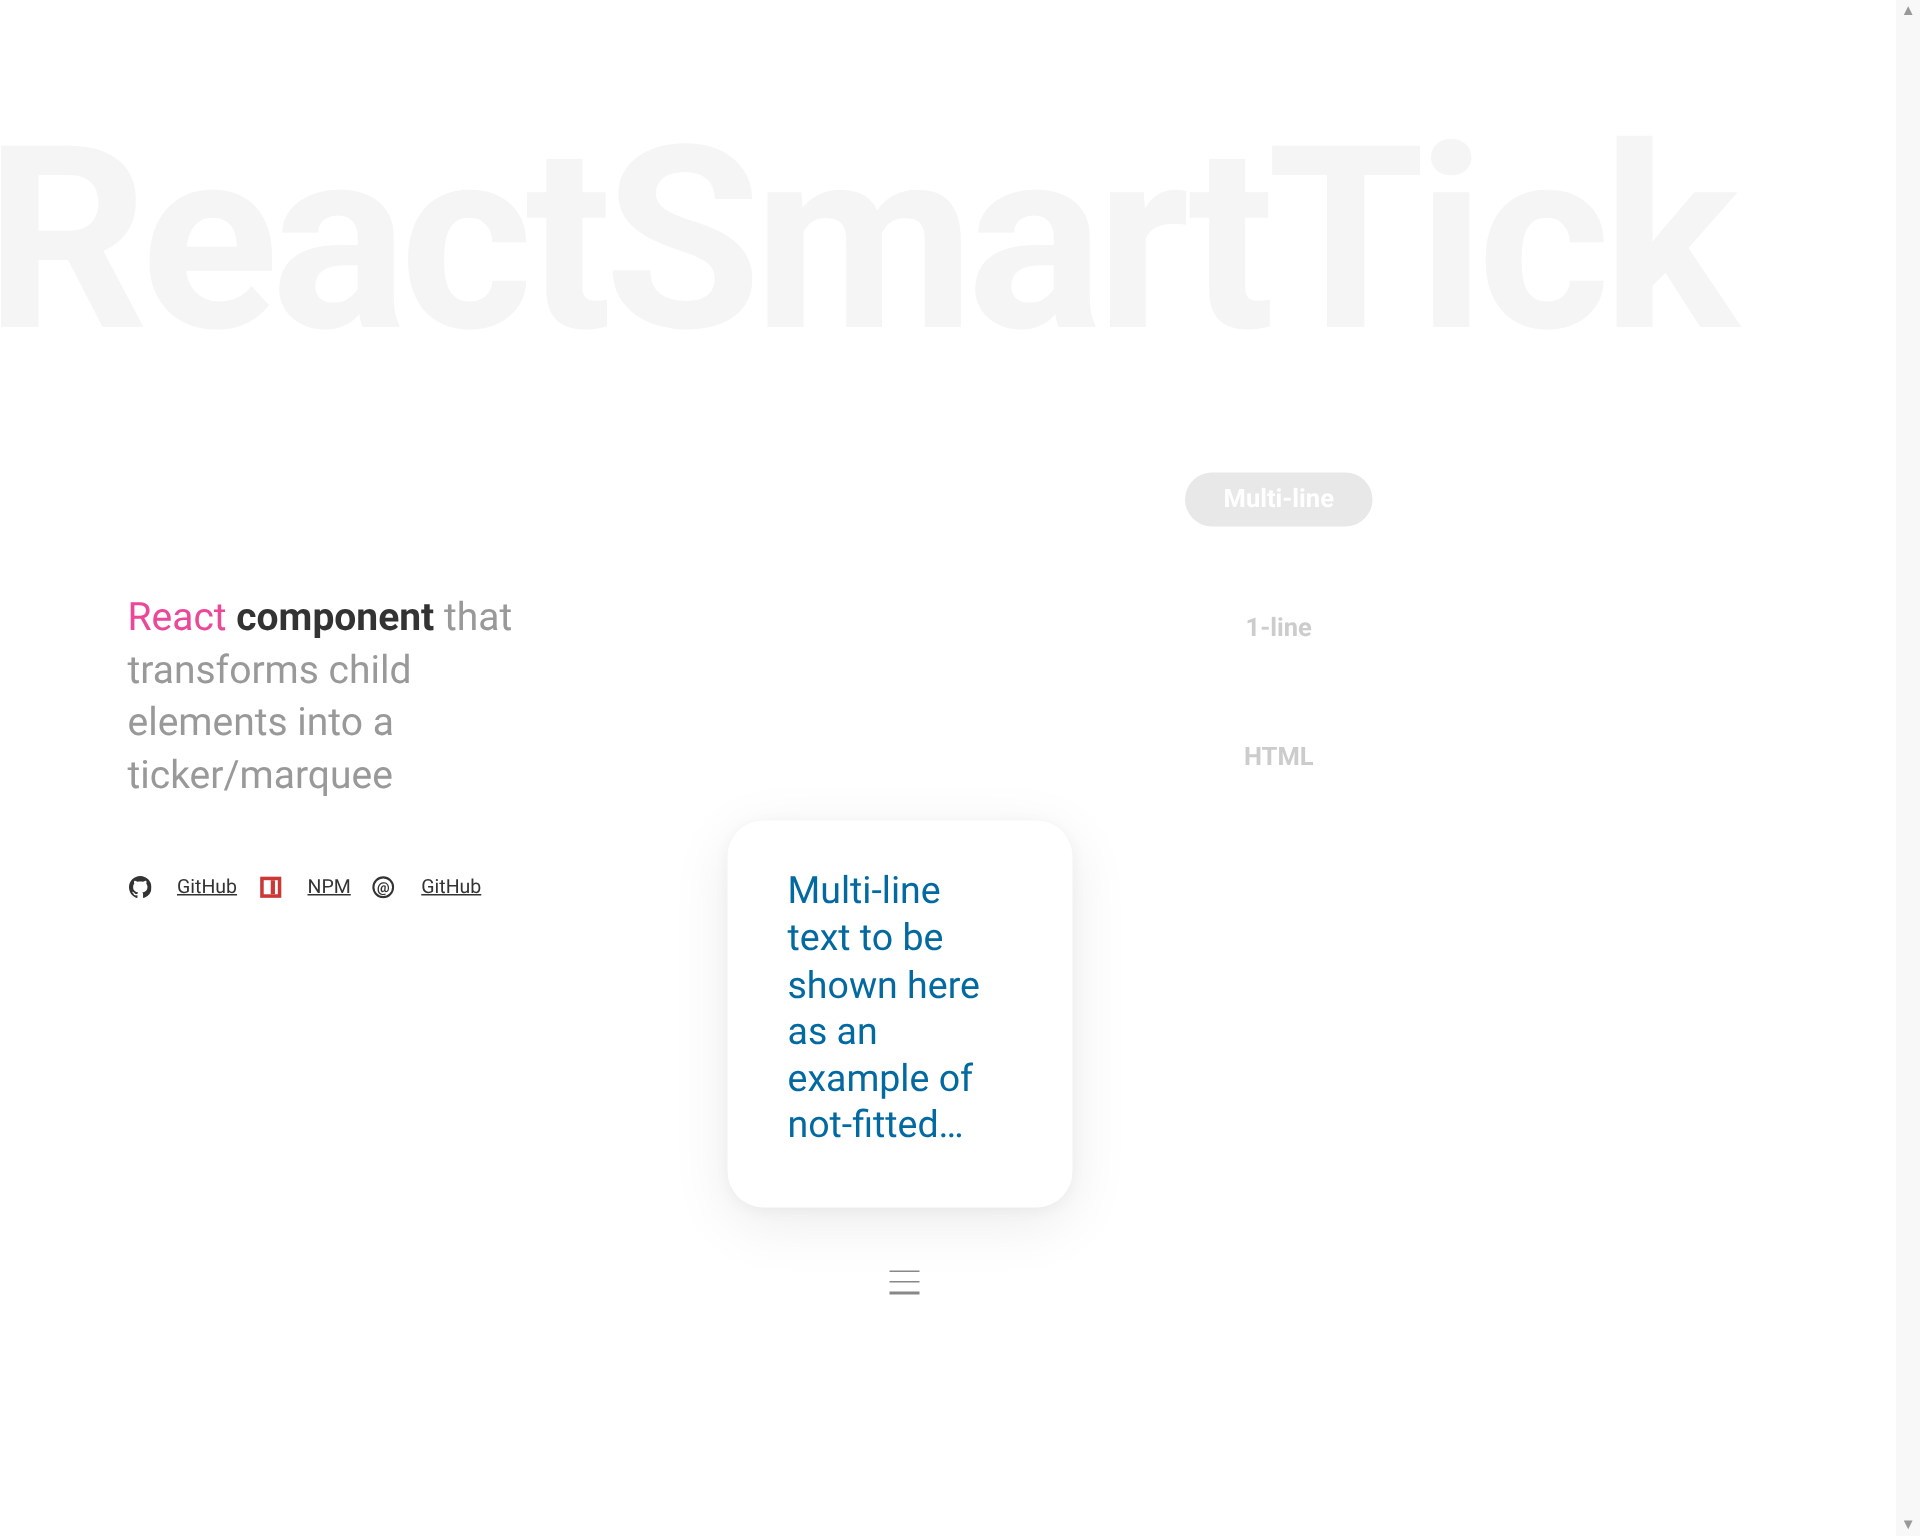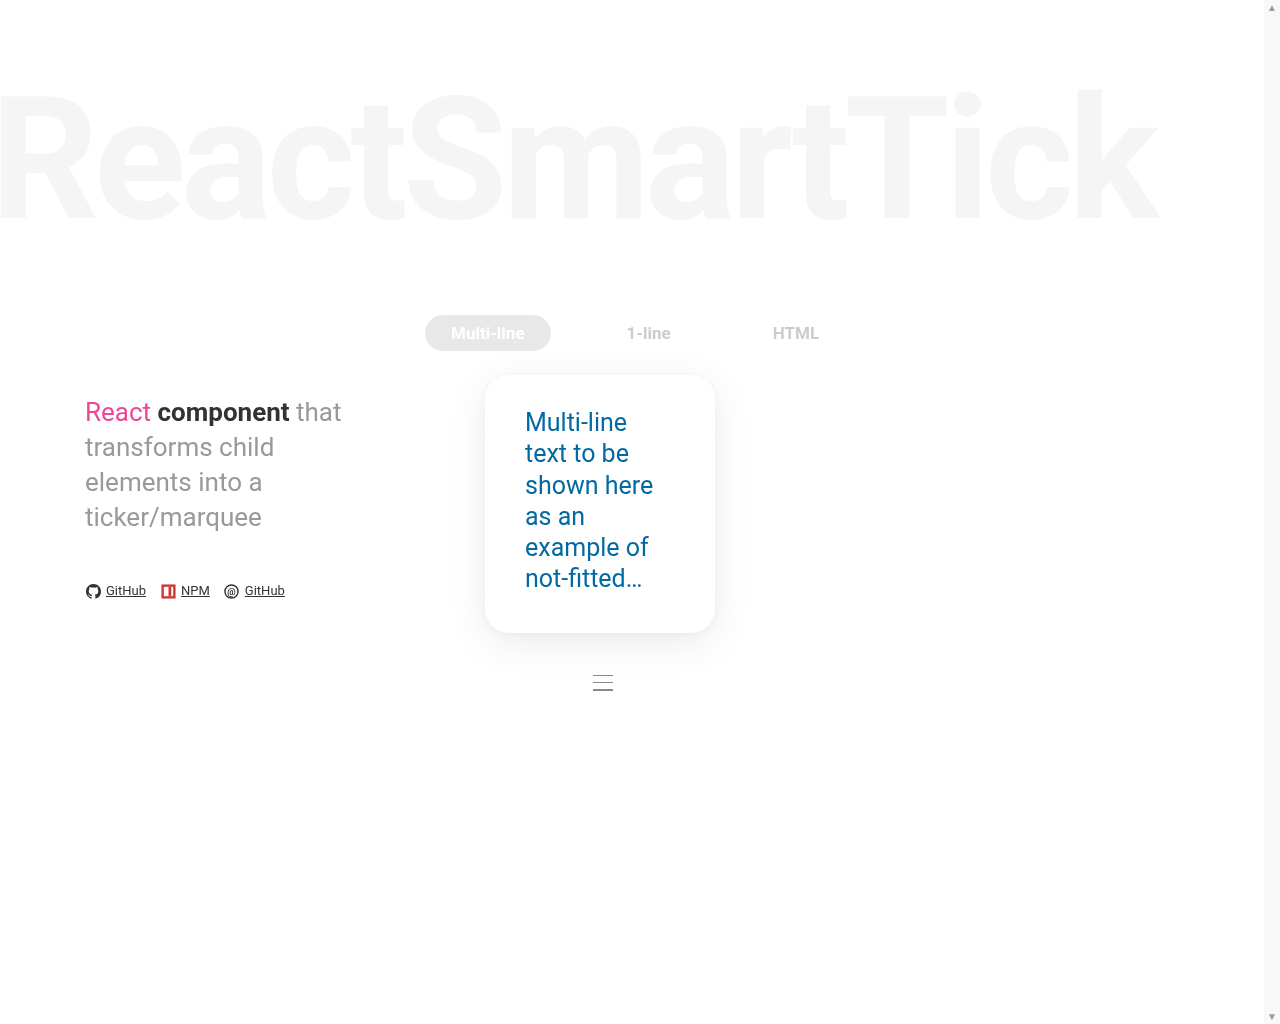--- a/index.html
+++ b/index.html
@@ -61,21 +61,22 @@
     
     .links {
       margin-top: 48px;
       display: flex;
       gap: 14px;
       align-items: center;
     }
     
     .link-item {
       display: inline-flex;
-      gap: 5px;
+      align-items: center;
+      gap: 17px;
       text-decoration: none;
     }
     
     .link-item span {
       font-size: 13px;
       color: #333333;
       text-decoration: underline;
     }
     
     .icon-wrapper {
@@ -89,20 +90,21 @@
     .right-panel {
       flex: 1;
       padding-left: 80px;
     }
     
     .tabs {
       display: flex;
       gap: 50px;
       align-items: center;
       margin-bottom: 24px;
+      flex-direction: column;
     }
     
     .tab {
       font-size: 17px;
       font-weight: 700;
       color: #cccccc;
       cursor: pointer;
       padding: 8px 26px;
       border-radius: 20px;
     }

